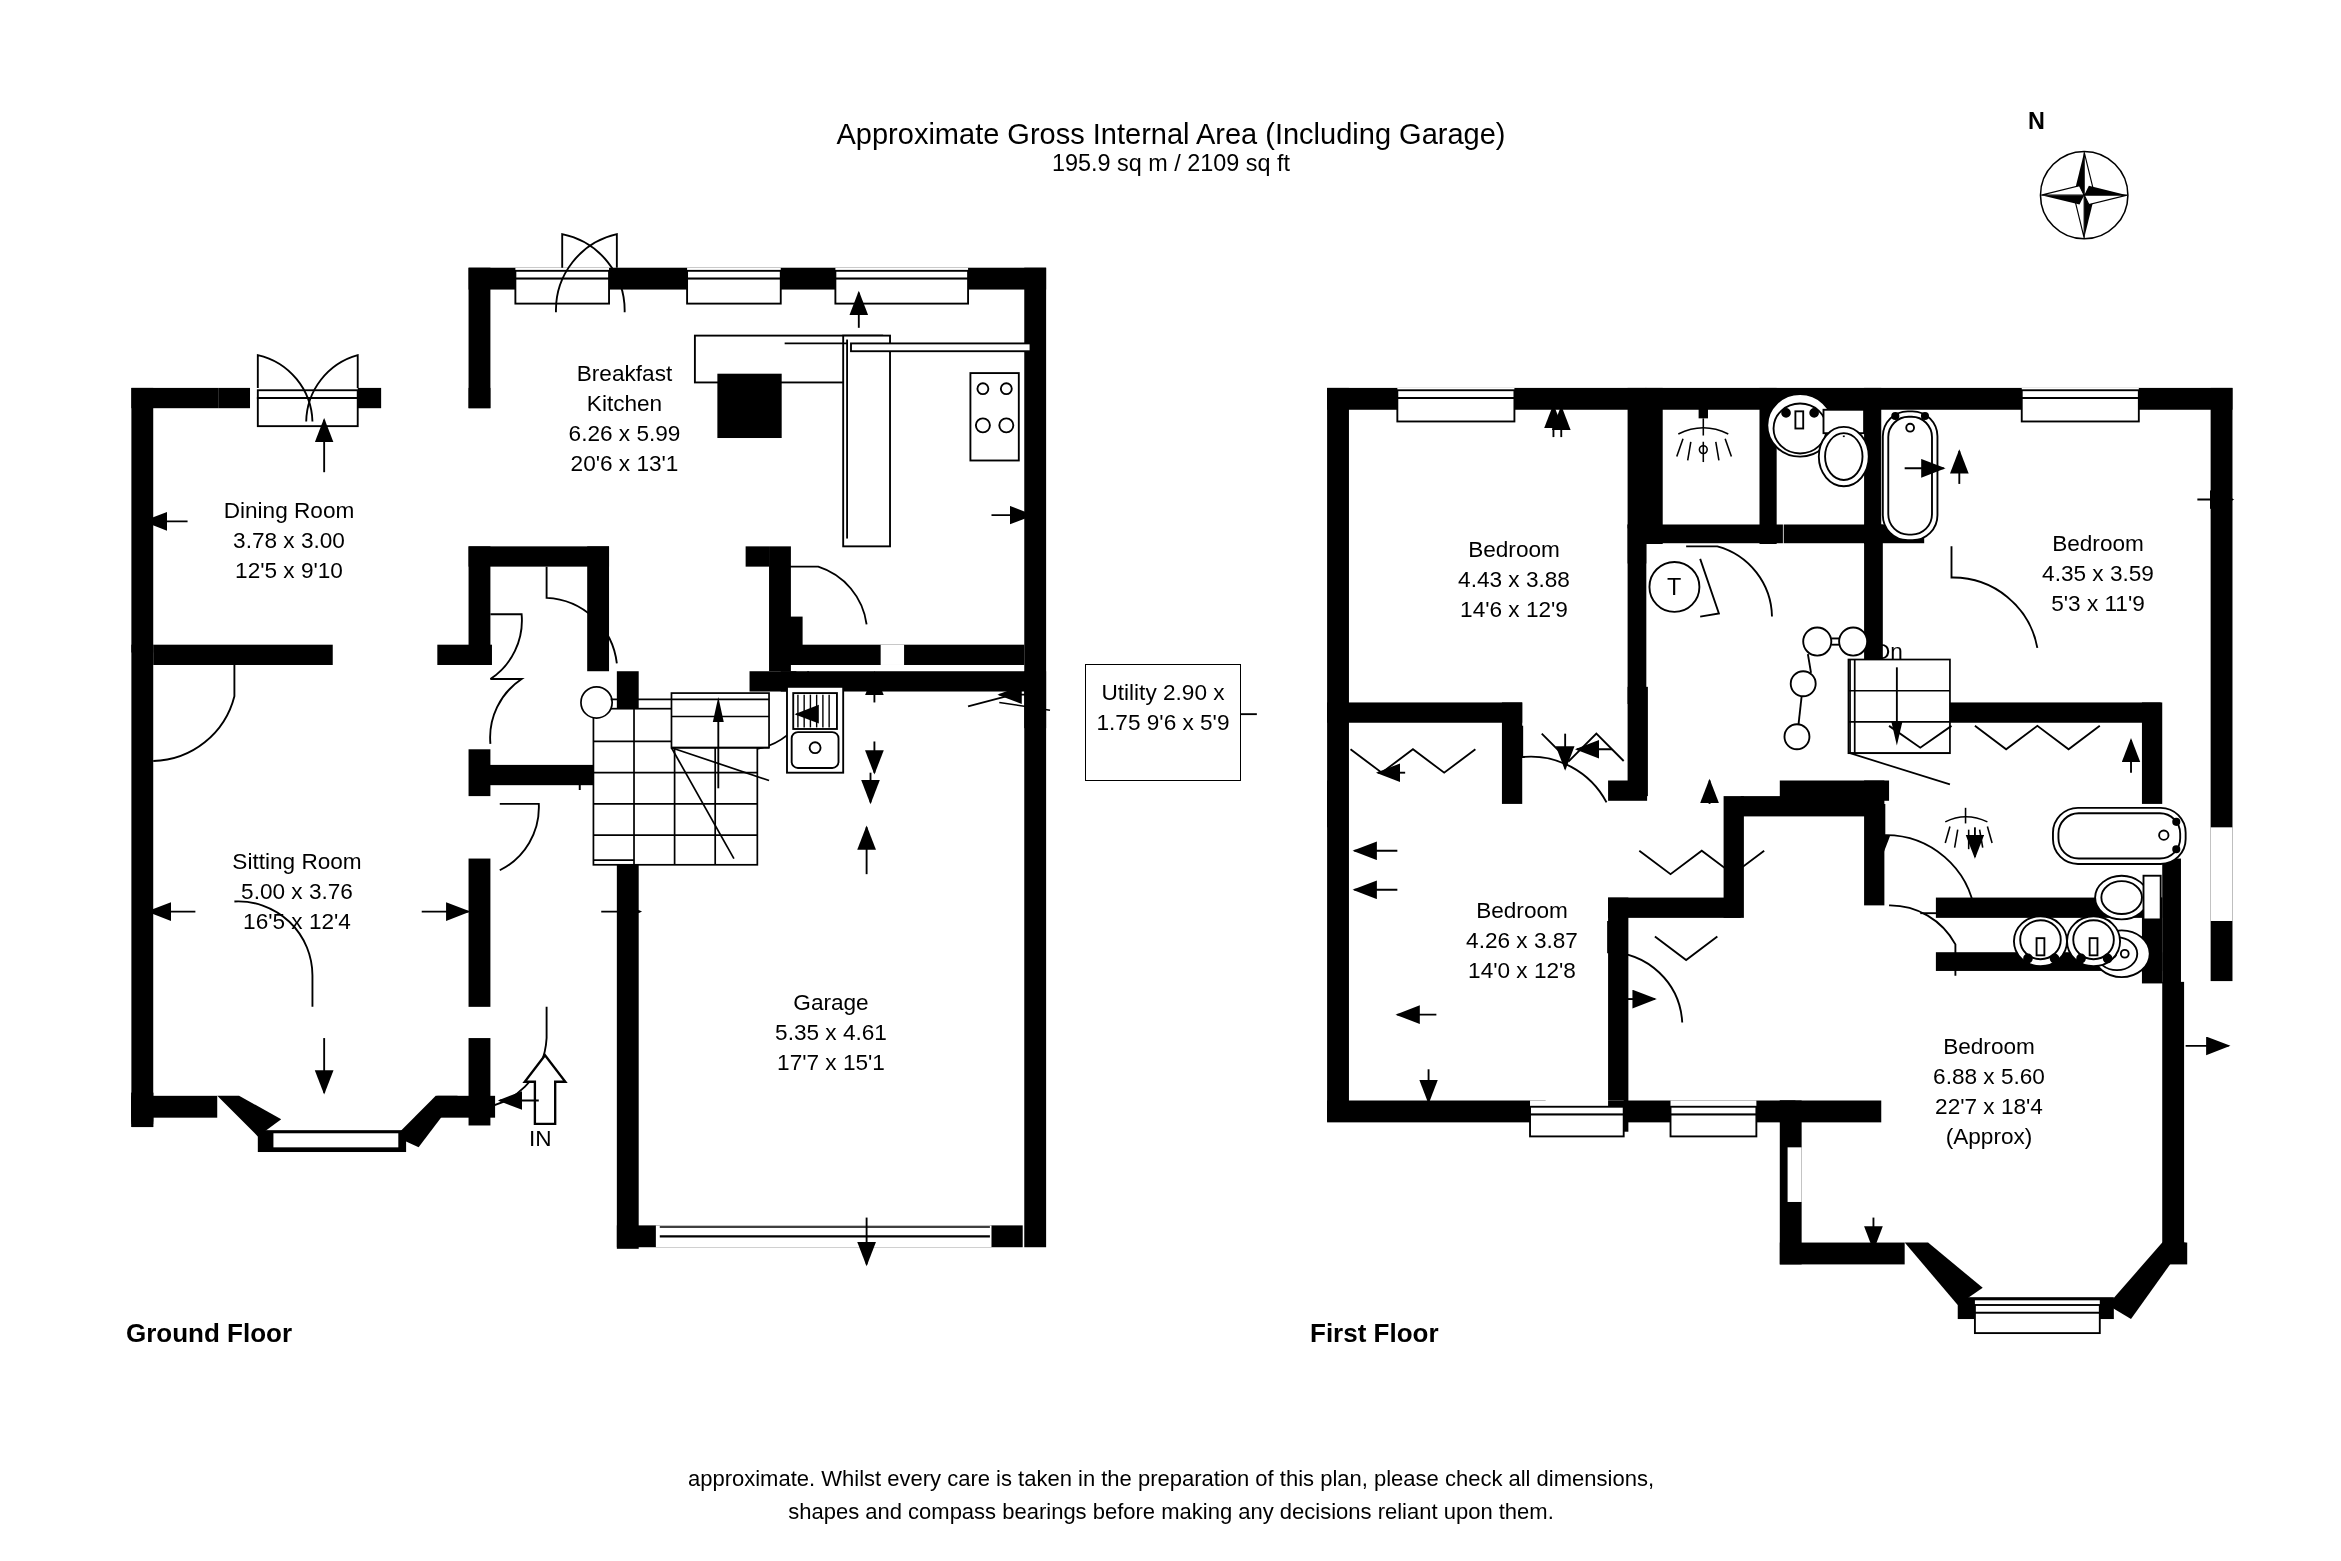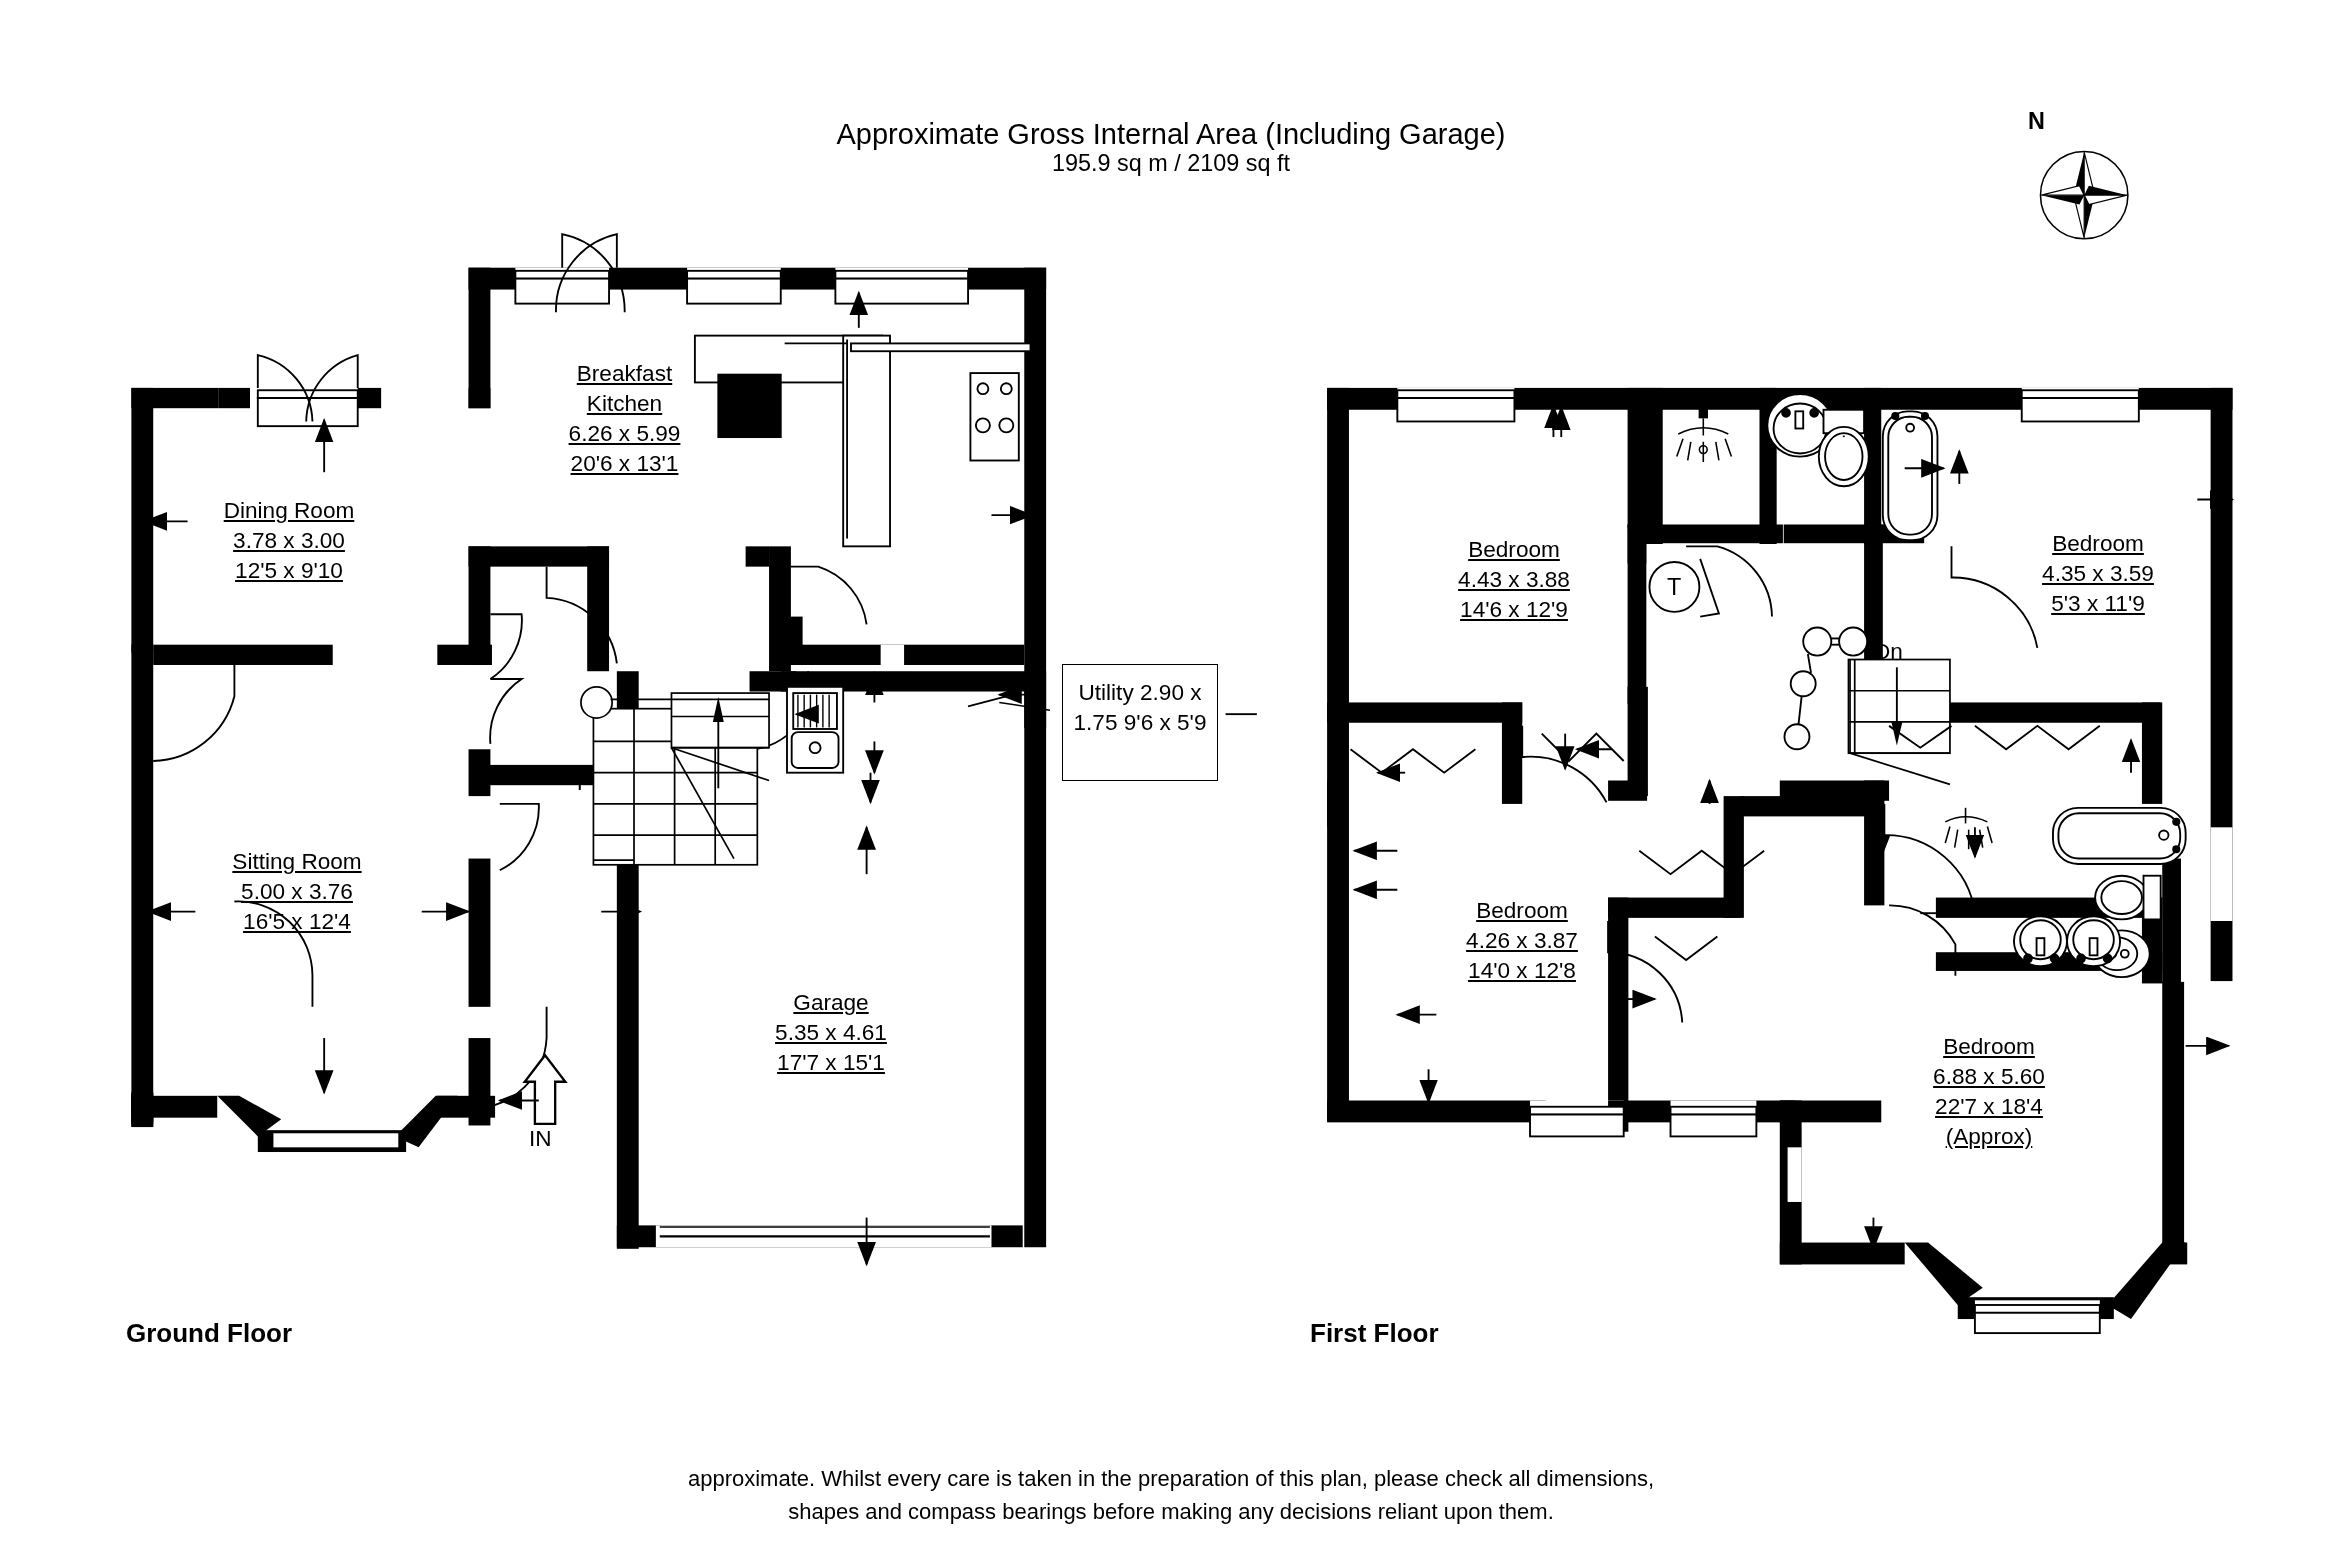--- a/index.html
+++ b/index.html
@@ -28,37 +28,38 @@
   }
   
   .txt { position: absolute; text-align: center; line-height: 1.30; white-space: pre; }
   #title {
     left: 0; right: 0; top: 28px;
     font-size: 36px; font-weight: bold; letter-spacing: 0.2px;
   }
   #subtitle-1 { left: 0; right: 0; top: 116px; font-size: 29px; }
   #subtitle-2 { left: 0; right: 0; top: 148px; font-size: 23.4px; }
 
-  .room-label { position: absolute; text-align: center; font-size: 22.6px; line-height: 1.33; text-decoration: underline; }
+  .room-label { position: absolute; text-align: center; font-size: 22.6px; line-height: 1.33; }
   .room-label .rl-name { display: block; }
   .room-label .rl-m { display: block; }
   .room-label .rl-ft { display: block; }
   .room-label .rl-approx { display: block; }
 
   .plain-label { position: absolute; font-size: 22.6px; }
 
   #utility-box {
     position: absolute;
     border: 1.6px solid #000;
     box-sizing: border-box;
     text-align: center;
     font-size: 22.6px;
     line-height: 1.33;
     padding-top: 13.3px;
     background: #fff;
+    margin-left: 23px;
   }
 
   .floor-label { position: absolute; font-size: 26px; font-weight: bold; }
 
   #disclaimer {
     position: absolute;
     left: 0; right: 0; top: 1462px;
     text-align: center;
     font-size: 22px;
     line-height: 1.52;

